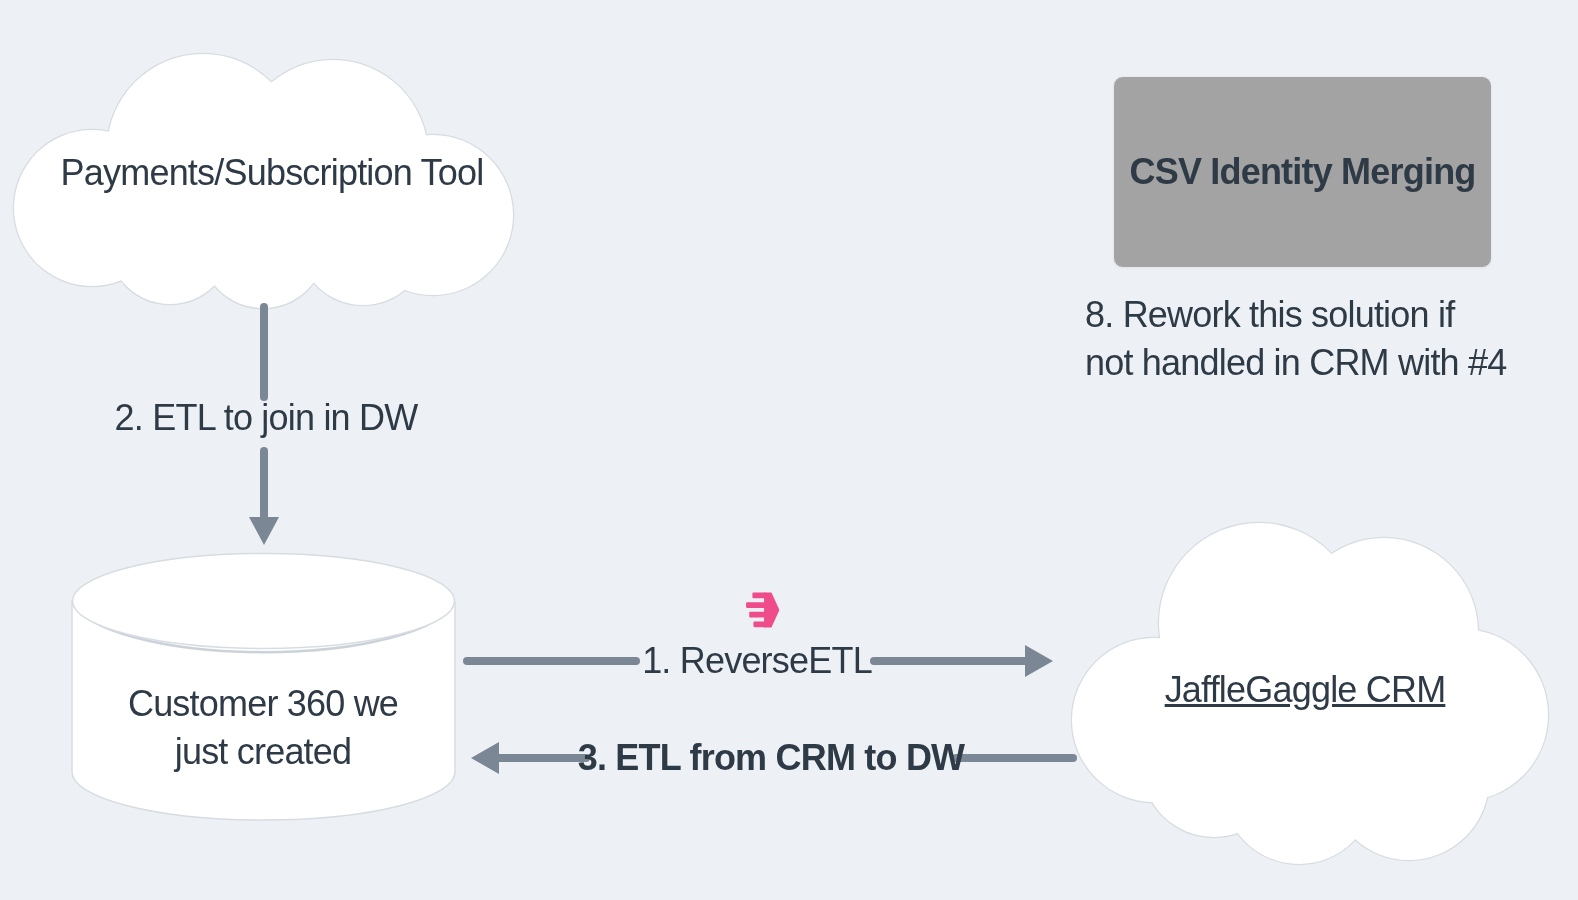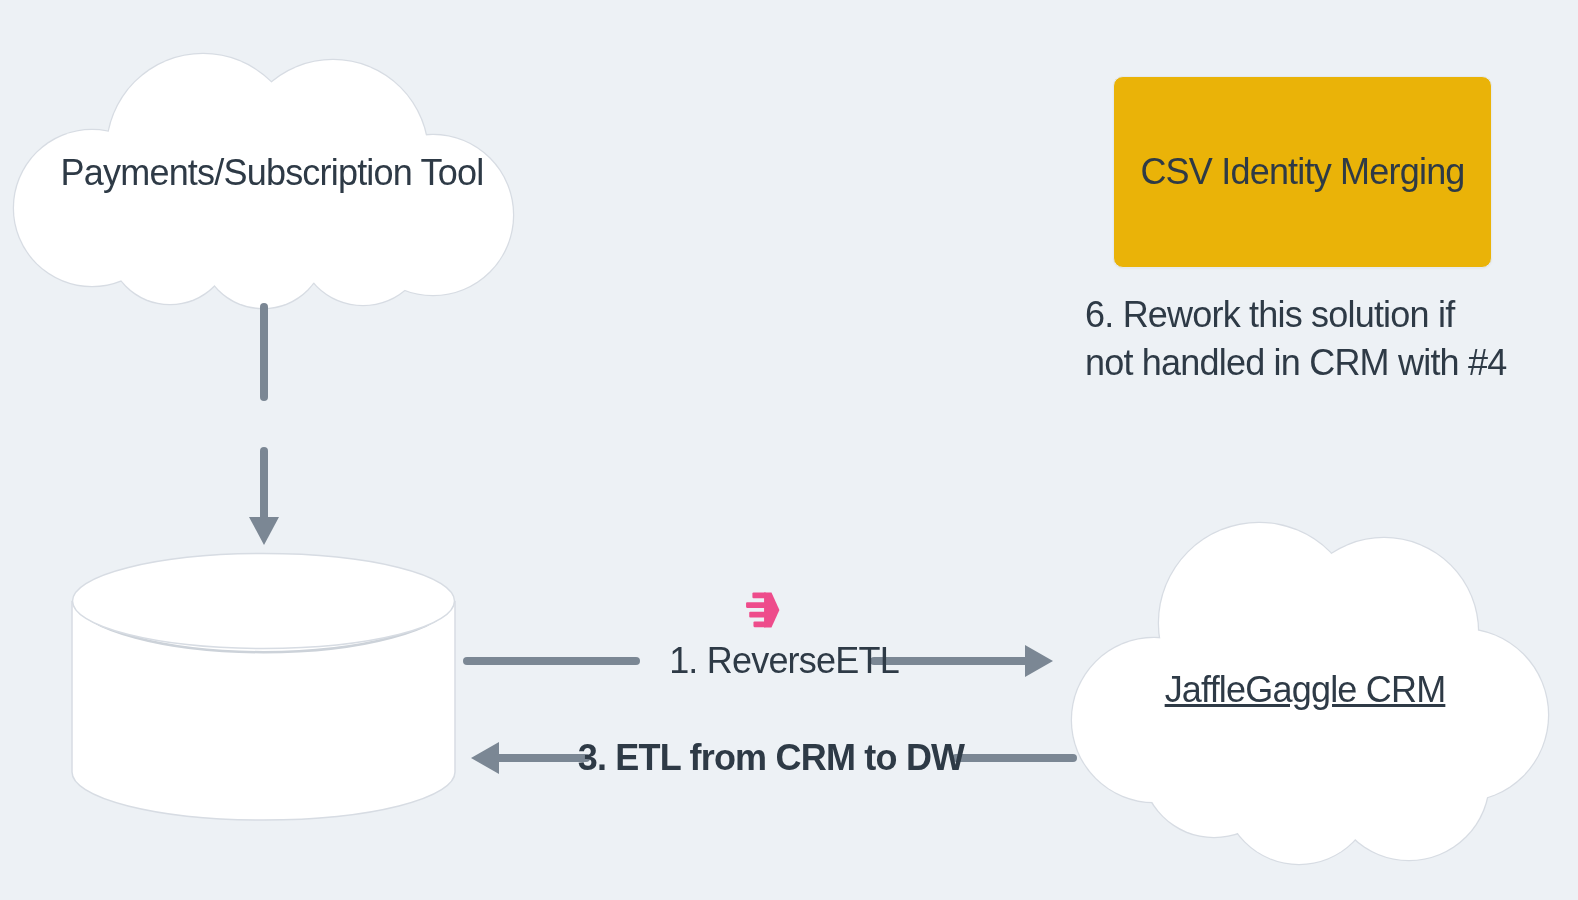--- a/index.html
+++ b/index.html
@@ -25,27 +25,28 @@
     letter-spacing:-0.8px;
     line-height:44px;
     white-space:nowrap;
   }
   .centered{transform:translateX(-50%);text-align:center;}
   .two-line{line-height:48px;}
   .note{line-height:48px;text-align:left;}
   .csv-card{
     position:absolute;
     z-index:1;
-    background:#eab308;
+    background:#a3a3a3;
     border:1px solid #e6eaee;
     border-radius:10px;
     box-shadow:0 1px 2px rgba(16,24,40,0.04);
     display:flex;
     align-items:center;
     justify-content:center;
+    font-weight:bold;
   }
   .csv-card .label{position:static;transform:none;}
   .logo{position:absolute;z-index:2;}
 </style>
 </head>
 <body>
 
 <div class="canvas">
 
   <svg class="layer" width="1578" height="900" viewBox="0 0 1578 900">
@@ -103,27 +104,32 @@
     </g>
   </svg>
 
   <div class="label centered" style="left:272px;top:151px;">Payments/Subscription Tool</div>
 
   <div class="csv-card" style="left:1113px;top:76px;width:377px;height:190px;">
     <div class="label">CSV Identity Merging</div>
   </div>
 
   <div class="label note" style="left:1085px;top:291px;">
-    <div>6. Rework this solution if</div>
+    <div>8. Rework this solution if</div>
     <div>not handled in CRM with #4</div>
   </div>
 
+  <div class="label centered" style="left:266px;top:396px;">2. ETL to join in DW</div>
 
+  <div class="label centered two-line" style="left:263px;top:680px;">
+    <div>Customer 360 we</div>
+    <div>just created</div>
+  </div>
 
-  <div class="label centered" style="left:784px;top:639px;">1. ReverseETL</div>
+  <div class="label centered" style="left:757px;top:639px;">1. ReverseETL</div>
 
   <div class="label centered" style="left:771px;top:736px;font-weight:bold;">3. ETL from CRM to DW</div>
 
   <div class="label centered" style="left:1305px;top:668px;text-decoration:underline;">JaffleGaggle CRM</div>
 
   <svg class="logo" style="left:746px;top:592px;" width="34" height="36" viewBox="0 0 32 34">
     <g fill="#ee4c8b">
       <polygon points="17,0.5 24,0.5 31.5,17 24,33.5 17,33.5"></polygon>
       <rect x="6" y="0.5" width="13" height="5.4" rx="1"></rect>
       <rect x="0" y="9.6" width="19" height="5.4" rx="1"></rect>

